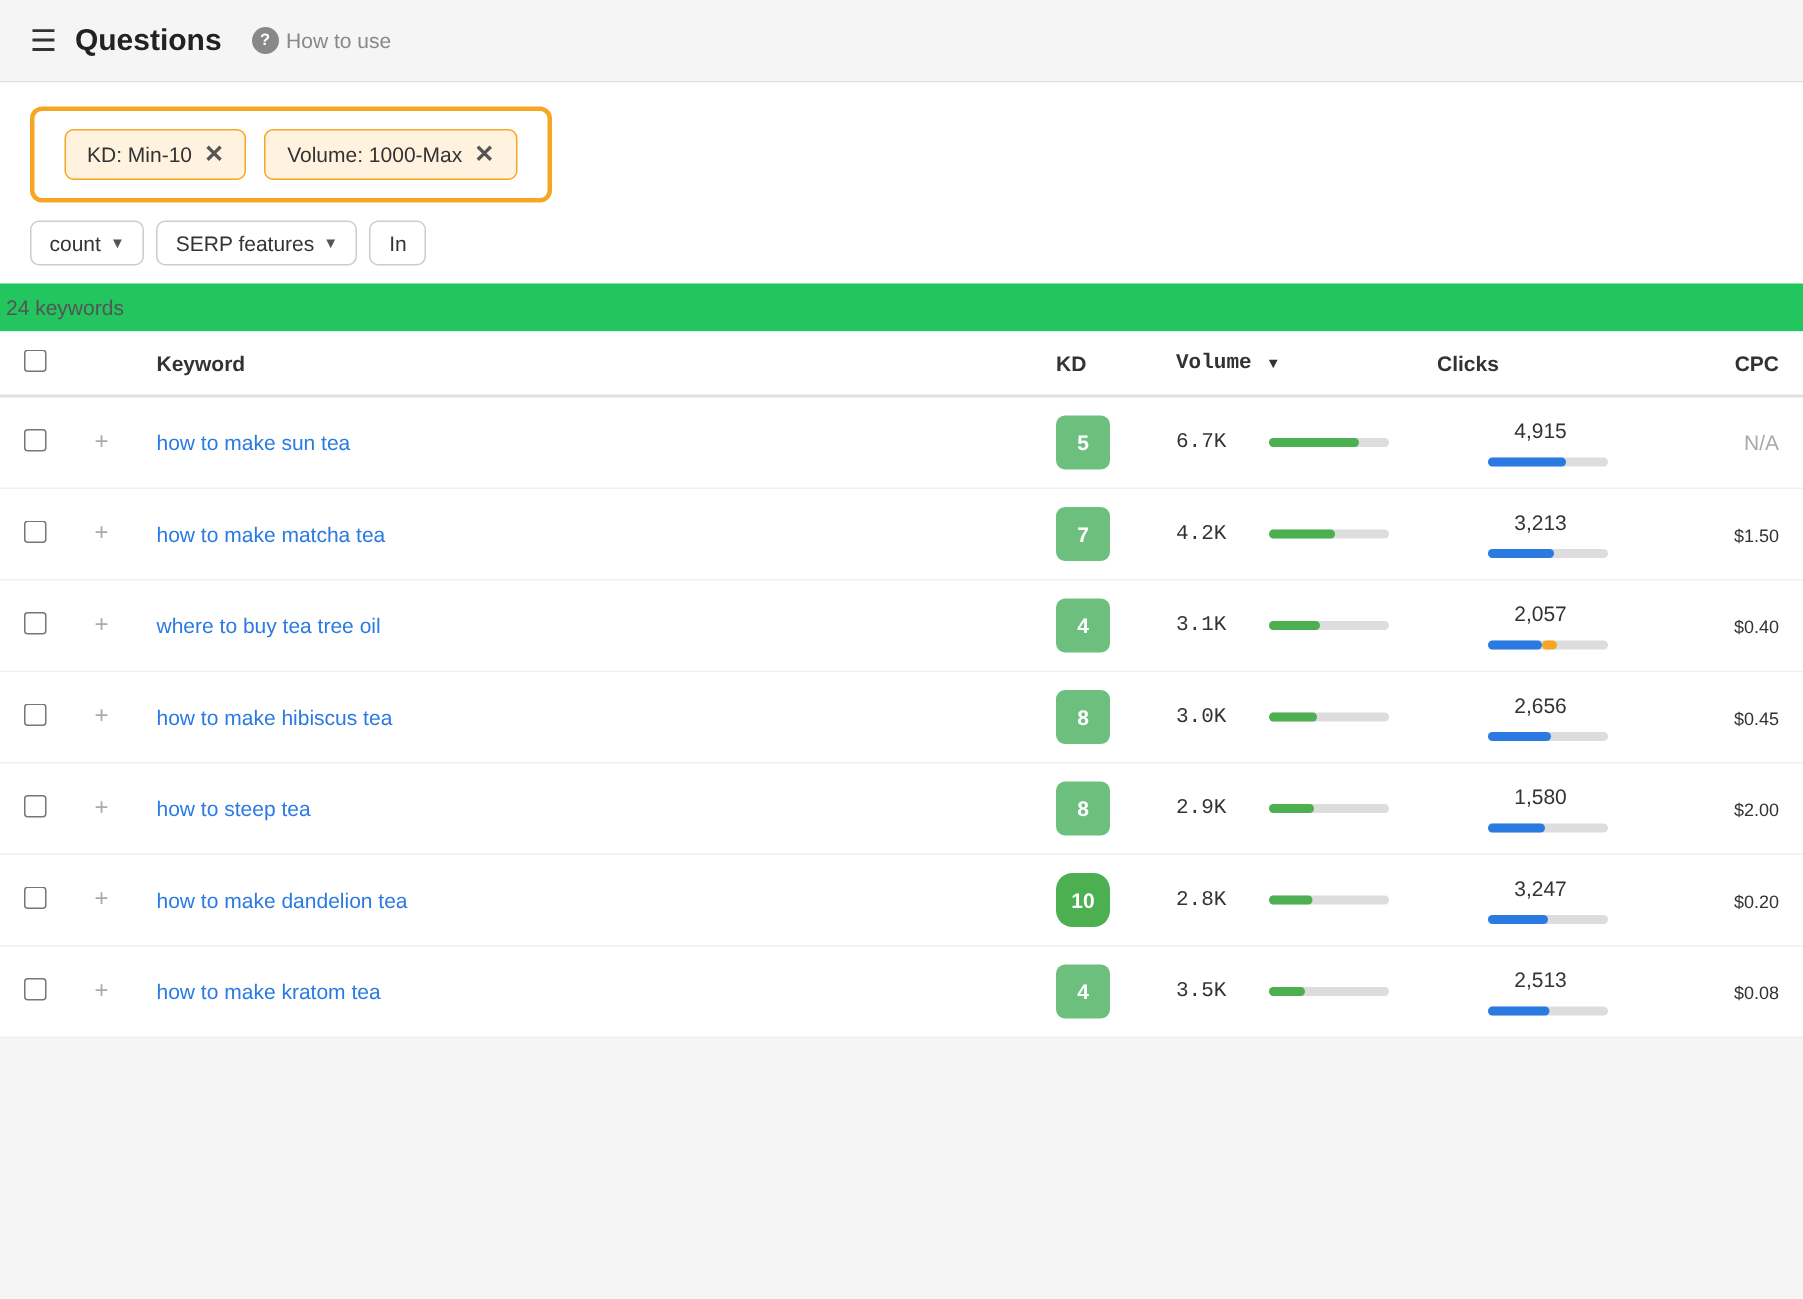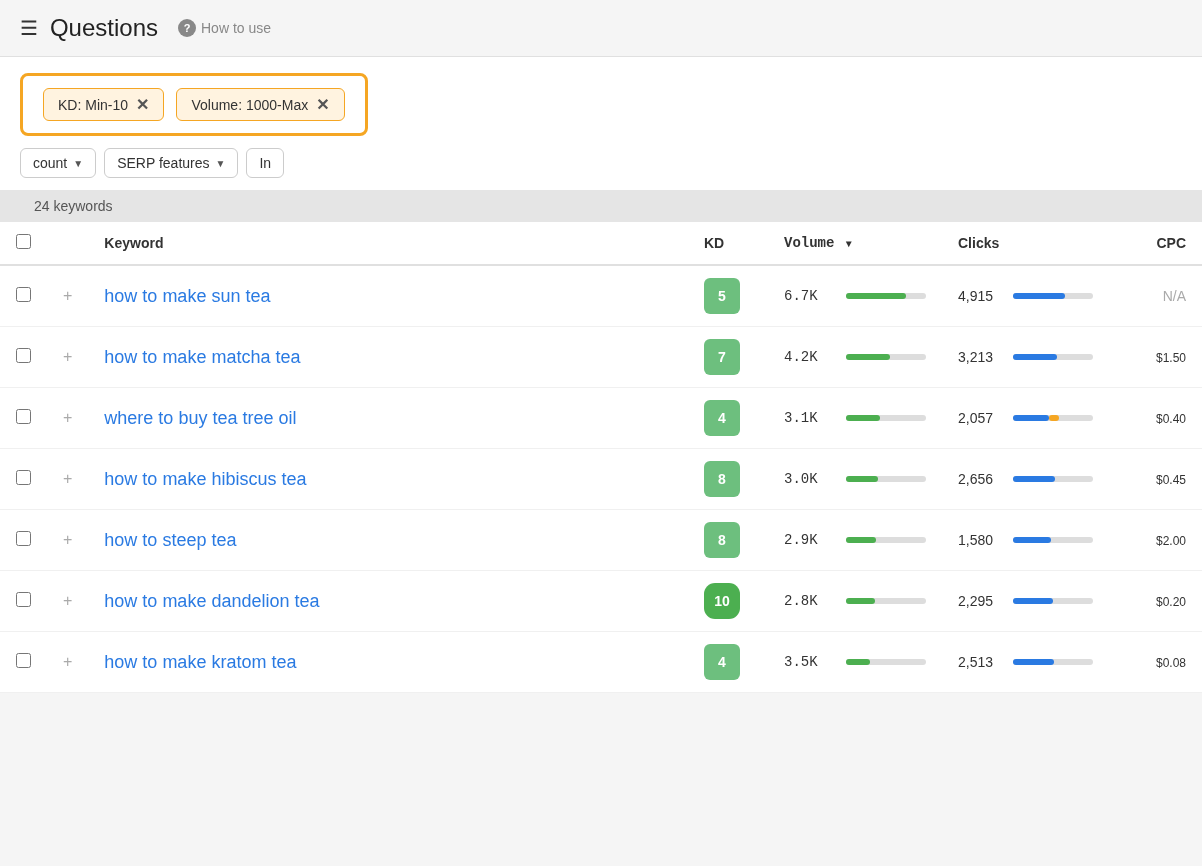--- a/index.html
+++ b/index.html
@@ -7,21 +7,21 @@
 
     .header {
       display: flex;
       align-items: center;
       padding: 14px 20px;
       background: #f5f5f5;
       border-bottom: 1px solid #e0e0e0;
       gap: 12px;
     }
     .hamburger { font-size: 20px; color: #333; cursor: pointer; }
-    .page-title { font-size: 24px; font-weight: 400; color: #222; }
+    .page-title { font-size: 20px; font-weight: 700; color: #222; }
     .help-btn {
       display: flex; align-items: center; gap: 5px;
       color: #888; font-size: 14px; cursor: pointer;
       padding: 4px 8px; border-radius: 4px;
     }
     .help-icon {
       width: 18px; height: 18px; border-radius: 50%;
       background: #888; color: white;
       display: flex; align-items: center; justify-content: center;
       font-size: 11px; font-weight: bold;
@@ -55,23 +55,23 @@
     }
     .filter-dropdown {
       display: flex; align-items: center; gap: 6px;
       border: 1px solid #ccc; border-radius: 6px;
       padding: 6px 12px; background: white; cursor: pointer;
       font-size: 14px; color: #333;
     }
     .filter-dropdown .arrow { font-size: 10px; color: #555; }
 
     .keyword-count {
-      padding: 8px 34px;
+      padding: 8px 4px;
       font-size: 14px; color: #555;
-      background: #e5e5e5;
+      background: #22c55e;
     }
 
     .table-container { background: white; }
 
     table { width: 100%; border-collapse: collapse; }
     thead tr { border-bottom: 2px solid #e0e0e0; }
     thead th {
       padding: 12px 16px;
       text-align: left; font-weight: 700; font-size: 14px; color: #333;
       background: white;
@@ -87,37 +87,37 @@
     .keyword-col { min-width: 280px; }
     .kd-col { width: 80px; }
     .volume-col { width: 160px; font-family: Liberation Mono, monospace; }
     .clicks-col { width: 180px; }
     .cpc-col { width: 80px; text-align: right; }
 
     input[type="checkbox"] { width: 15px; height: 15px; cursor: pointer; }
 
     .add-btn { color: #aaa; font-size: 16px; cursor: pointer; font-weight: 300; }
 
-    .keyword-link { color: #2a7ae2; text-decoration: none; font-size: 18px; text-align: right; }
+    .keyword-link { color: #2a7ae2; text-decoration: none; font-size: 14px; text-align: right; }
 
     .kd-badge {
       display: inline-flex; align-items: center; justify-content: center;
       width: 36px; height: 36px; border-radius: 6px;
       font-weight: 700; font-size: 14px; color: white;
     }
     .kd-green-light { background: #6dbf7e; }
     .kd-green { background: #4caf50; border-radius: 11px; }
 
     .volume-cell { display: flex; align-items: center; gap: 22px; }
     .vol-num { min-width: 40px; color: #333; }
     .vol-bar-bg { width: 80px; height: 6px; background: #ddd; border-radius: 3px; position: relative; }
     .vol-bar-fill { height: 6px; border-radius: 3px; position: absolute; left: 0; top: 0; }
     .vol-bar-green { background: #4caf50; }
 
-    .clicks-cell { display: flex; align-items: center; gap: 10px; }
+    .clicks-cell { display: flex; align-items: center; gap: 10px; flex-direction: column; }
     .clicks-num { min-width: 45px; color: #333; }
     .clicks-bar-bg { width: 80px; height: 6px; background: #ddd; border-radius: 3px; position: relative; }
     .clicks-bar-segment { height: 6px; border-radius: 3px; position: absolute; left: 0; top: 0; }
     .clicks-blue { background: #2a7ae2; }
     .clicks-orange { background: #f5a623; }
 
     .cpc-val { color: #333; font-size: 12px; }
     .cpc-na { color: #aaa; font-size: 14px; }
 
     .th-check { padding-left: 16px; }
@@ -310,21 +310,21 @@
             <td class="volume-col">
     <div class="volume-cell">
       <span class="vol-num">2.8K</span>
       <div class="vol-bar-bg">
         <div class="vol-bar-fill vol-bar-green" style="width:36%"></div>
       </div>
     </div>
             </td>
             <td class="clicks-col">
     <div class="clicks-cell">
-      <span class="clicks-num">2,295</span>
+      <span class="clicks-num">3,247</span>
 
       <div class="clicks-bar-bg">
         <div class="clicks-bar-segment clicks-blue" style="width:50%"></div>
       </div>
     </div>
             </td>
             <td class="cpc-col"><span class="cpc-val">$0.20</span></td>
           </tr>
           <tr>
             <td class="checkbox-col"><input type="checkbox" style=""></td>

